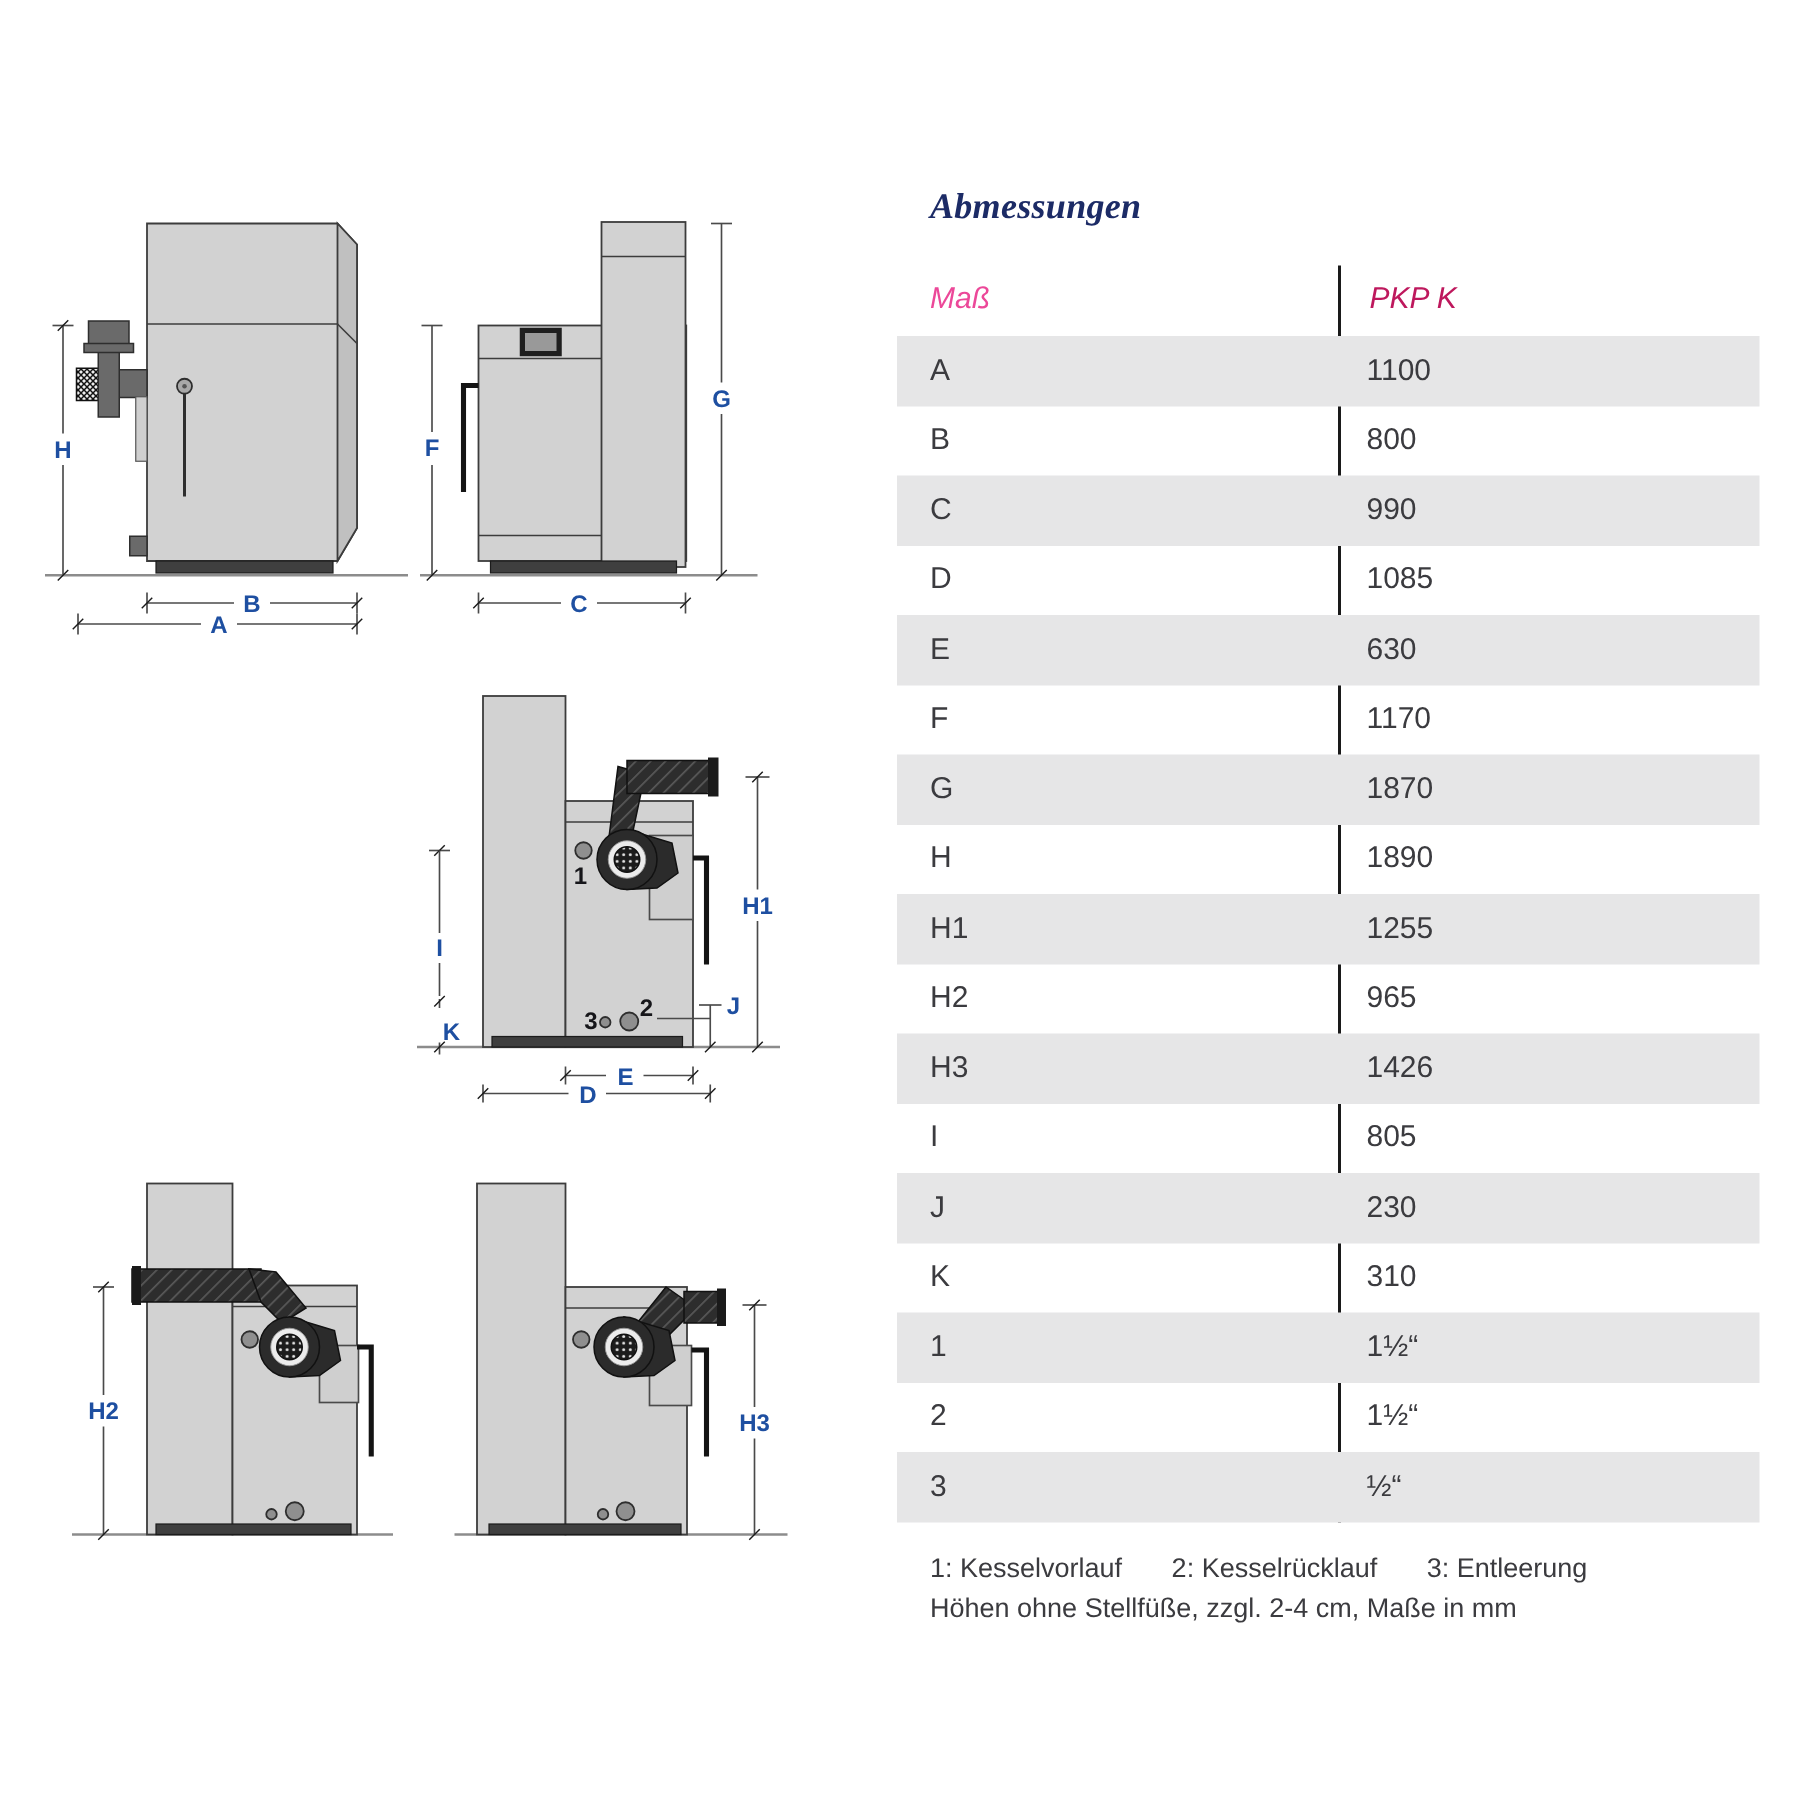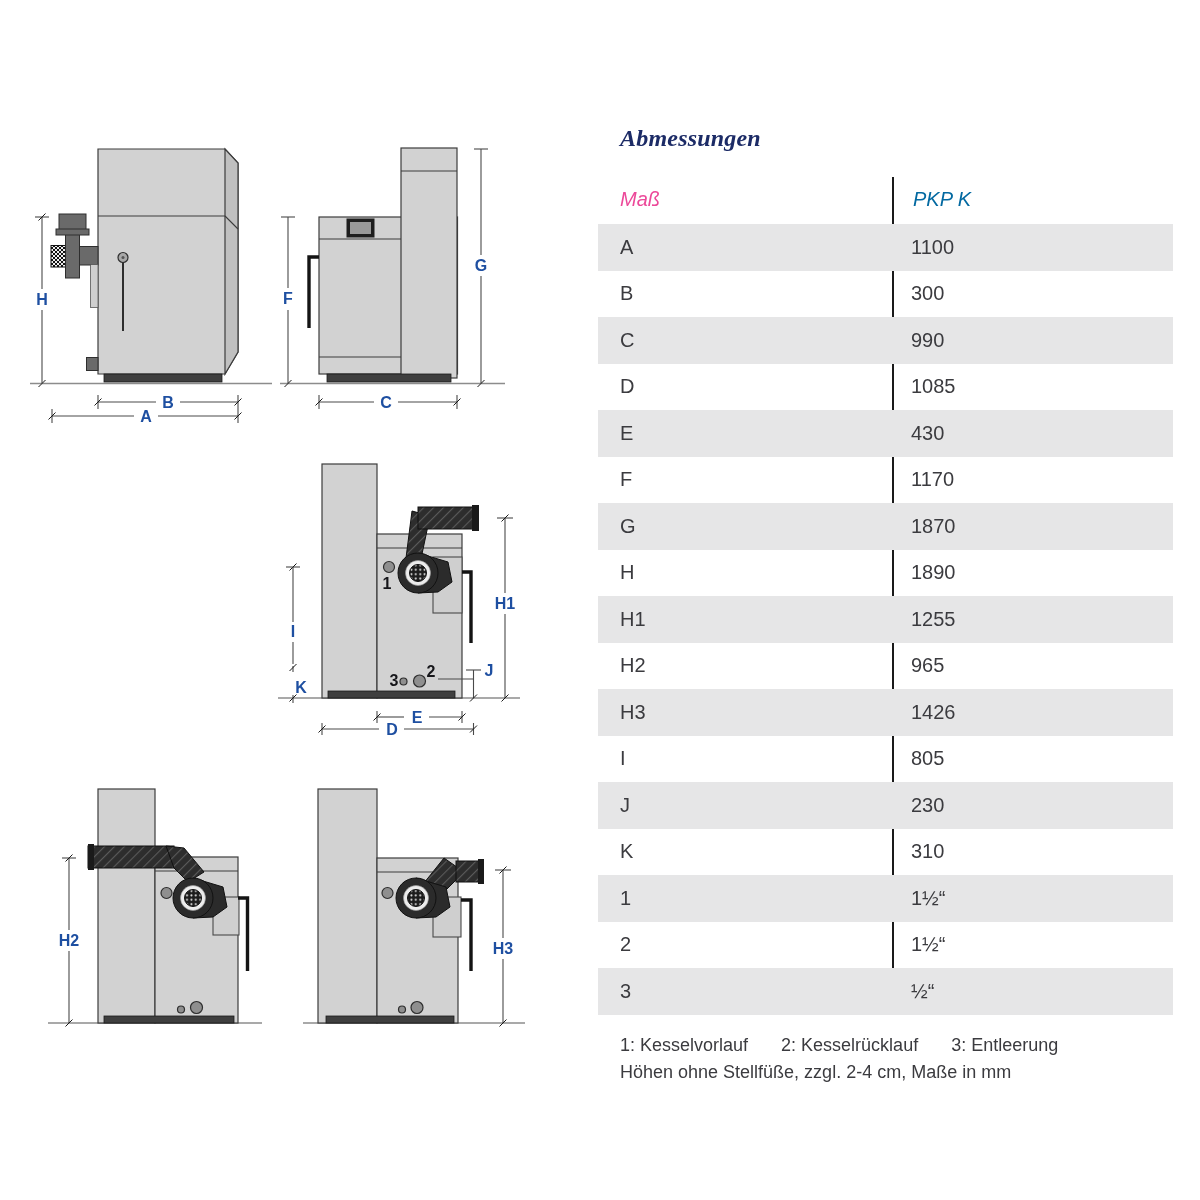--- a/index.html
+++ b/index.html
@@ -2,21 +2,21 @@
 <html><head>
 <meta charset="utf-8">
 <style>
   html,body{margin:0;padding:0;background:#fff;}
   .canvas{position:relative;width:1200px;height:1200px;background:#fff;overflow:hidden;
           font-family:"Liberation Sans",sans-serif;}
   
   .title{position:absolute;left:620px;top:125px;font-size:24px;font-weight:bold;
          font-style:italic;color:#1c2b66;letter-spacing:.2px;font-family:Liberation Serif, serif;}
   .thead-dim{position:absolute;left:620px;top:188px;font-size:20px;font-style:italic;color:#ec4899;}
-  .thead-model{position:absolute;left:913px;top:188px;font-size:20px;font-style:italic;color:#0369a1;text-align:center;}
+  .thead-model{position:absolute;left:913px;top:188px;font-size:20px;font-style:italic;color:#be185d;text-align:center;}
   .rows{position:absolute;left:598px;top:224px;width:575px;}
   .trow{display:flex;align-items:center;height:46.5px;font-size:20px;color:#3b3b3f;}
   .trow.odd{background:#e6e6e7;}
   .trow .lab{padding-left:22px;width:293px;box-sizing:border-box;}
   .trow .val{padding-left:20px;}
   .divider{position:absolute;left:892px;top:177px;width:2px;height:838px;background:#1a1a1a;}
   .footnotes{position:absolute;left:620px;top:1032px;font-size:18px;color:#3b3b3f;line-height:27px;}
   .legend span{margin-right:33px;text-align:center;}
   
   svg{position:absolute;left:0;top:0;}
@@ -302,33 +302,33 @@
   <div class="thead-model">PKP K</div>
   <div class="divider"></div>
 
   <div class="rows">
     <div class="trow odd">
         <div class="lab">A</div>
         <div class="val">1100</div>
       </div>
     <div class="trow">
         <div class="lab">B</div>
-        <div class="val">300</div>
+        <div class="val">800</div>
       </div>
     <div class="trow odd">
         <div class="lab">C</div>
         <div class="val">990</div>
       </div>
     <div class="trow">
         <div class="lab">D</div>
         <div class="val">1085</div>
       </div>
     <div class="trow odd">
         <div class="lab">E</div>
-        <div class="val">430</div>
+        <div class="val">630</div>
       </div>
     <div class="trow">
         <div class="lab">F</div>
         <div class="val">1170</div>
       </div>
     <div class="trow odd">
         <div class="lab">G</div>
         <div class="val">1870</div>
       </div>
     <div class="trow">

